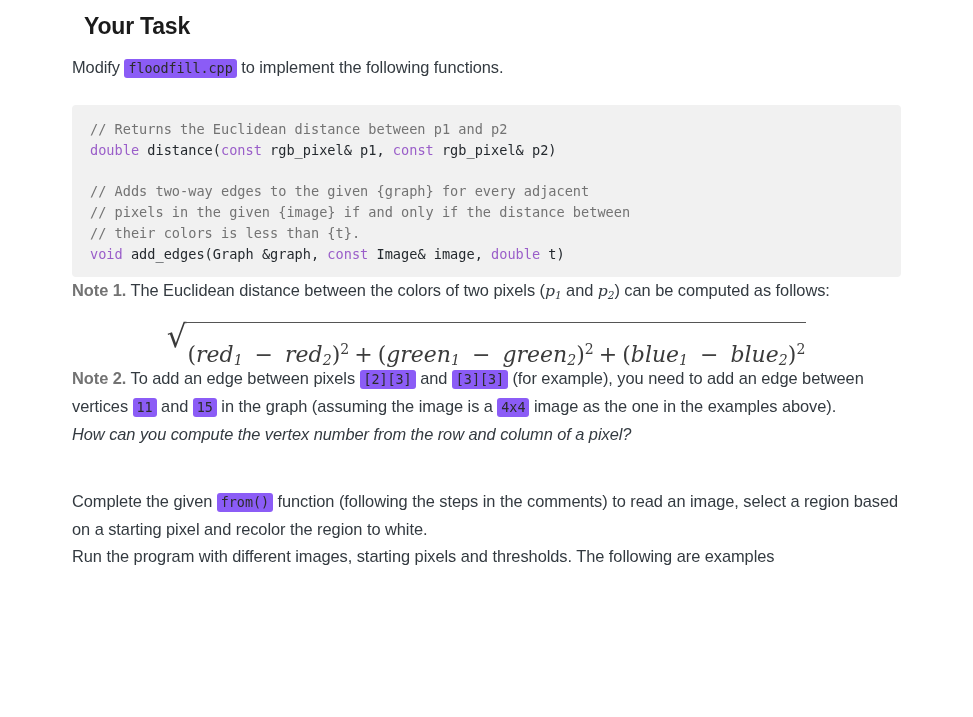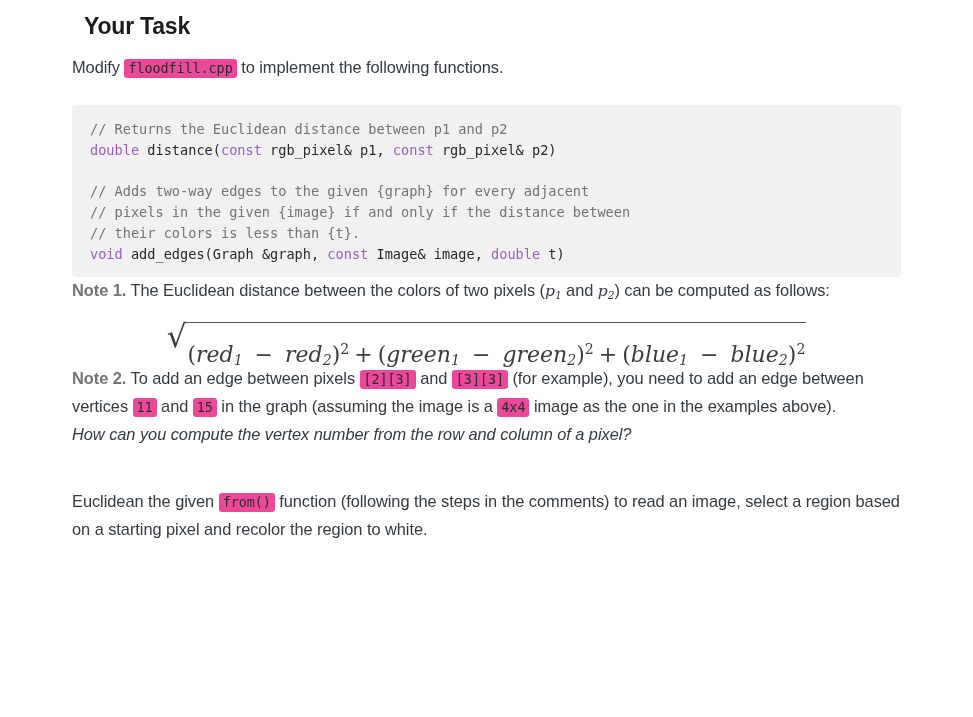--- a/index.html
+++ b/index.html
@@ -51,21 +51,21 @@
   .p-complete { padding-top: 27px; }
   .p-run      { padding-top: 24px; }
 
   .bold-lead { font-weight: bold; color: #737373; }
   .italic-line { font-style: italic; }
 
   
   code.inline-code {
     font-family: "DejaVu Sans Mono", "Liberation Mono", monospace;
     font-size: 13.4px;
-    background: #ec4899;
+    background: #8b5cf6;
     color: #2b2b2b;
     border-radius: 3px;
     padding: 2px 4px 2px 4px;
     white-space: pre;
   }
 
   
   pre.code-block {
     background: #f1f1f1;
     border-radius: 4px;
@@ -166,16 +166,17 @@
         <span class="radical">√</span>
         <span class="radicand"><span><span class="paren">(</span><span>red</span><sub>1</sub><span class="op"> − </span><span>red</span><sub>2</sub><span class="paren">)</span><sup>2</sup></span><span class="op">+</span><span><span class="paren">(</span><span>green</span><sub>1</sub><span class="op"> − </span><span>green</span><sub>2</sub><span class="paren">)</span><sup>2</sup></span><span class="op">+</span><span><span class="paren">(</span><span>blue</span><sub>1</sub><span class="op"> − </span><span>blue</span><sub>2</sub><span class="paren">)</span><sup>2</sup></span></span>
       </span>
   </div>
 
   <p class="body-text p-note2"><span class="bold-lead">Note 2.</span><span> To add an edge between pixels </span><code class="inline-code">[2][3]</code><span> and </span><code class="inline-code">[3][3]</code><span> (for example), you need to add an edge between vertices </span><code class="inline-code">11</code><span> and </span><code class="inline-code">15</code><span> in the graph (assuming the image is a </span><code class="inline-code">4x4</code><span> image as the one in the examples above).</span><br><span class="italic-line">How can you compute the vertex number from the row and column of a pixel?</span></p>
 
   <div class="spacer-sections"></div>
 
 
-  <p class="body-text p-complete"><span>Euclidean the given </span><code class="inline-code">from()</code><span> function (following the steps in the comments) to read an image, select a region based on a starting pixel and recolor the region to white.</span></p>
+  <p class="body-text p-complete"><span>Complete the given </span><code class="inline-code">from()</code><span> function (following the steps in the comments) to read an image, select a region based on a starting pixel and recolor the region to white.</span></p>
 
+  <p class="body-text p-run">Run the program with different images, starting pixels and thresholds. The following are examples</p>
 
 </div>
 
 </body></html>

